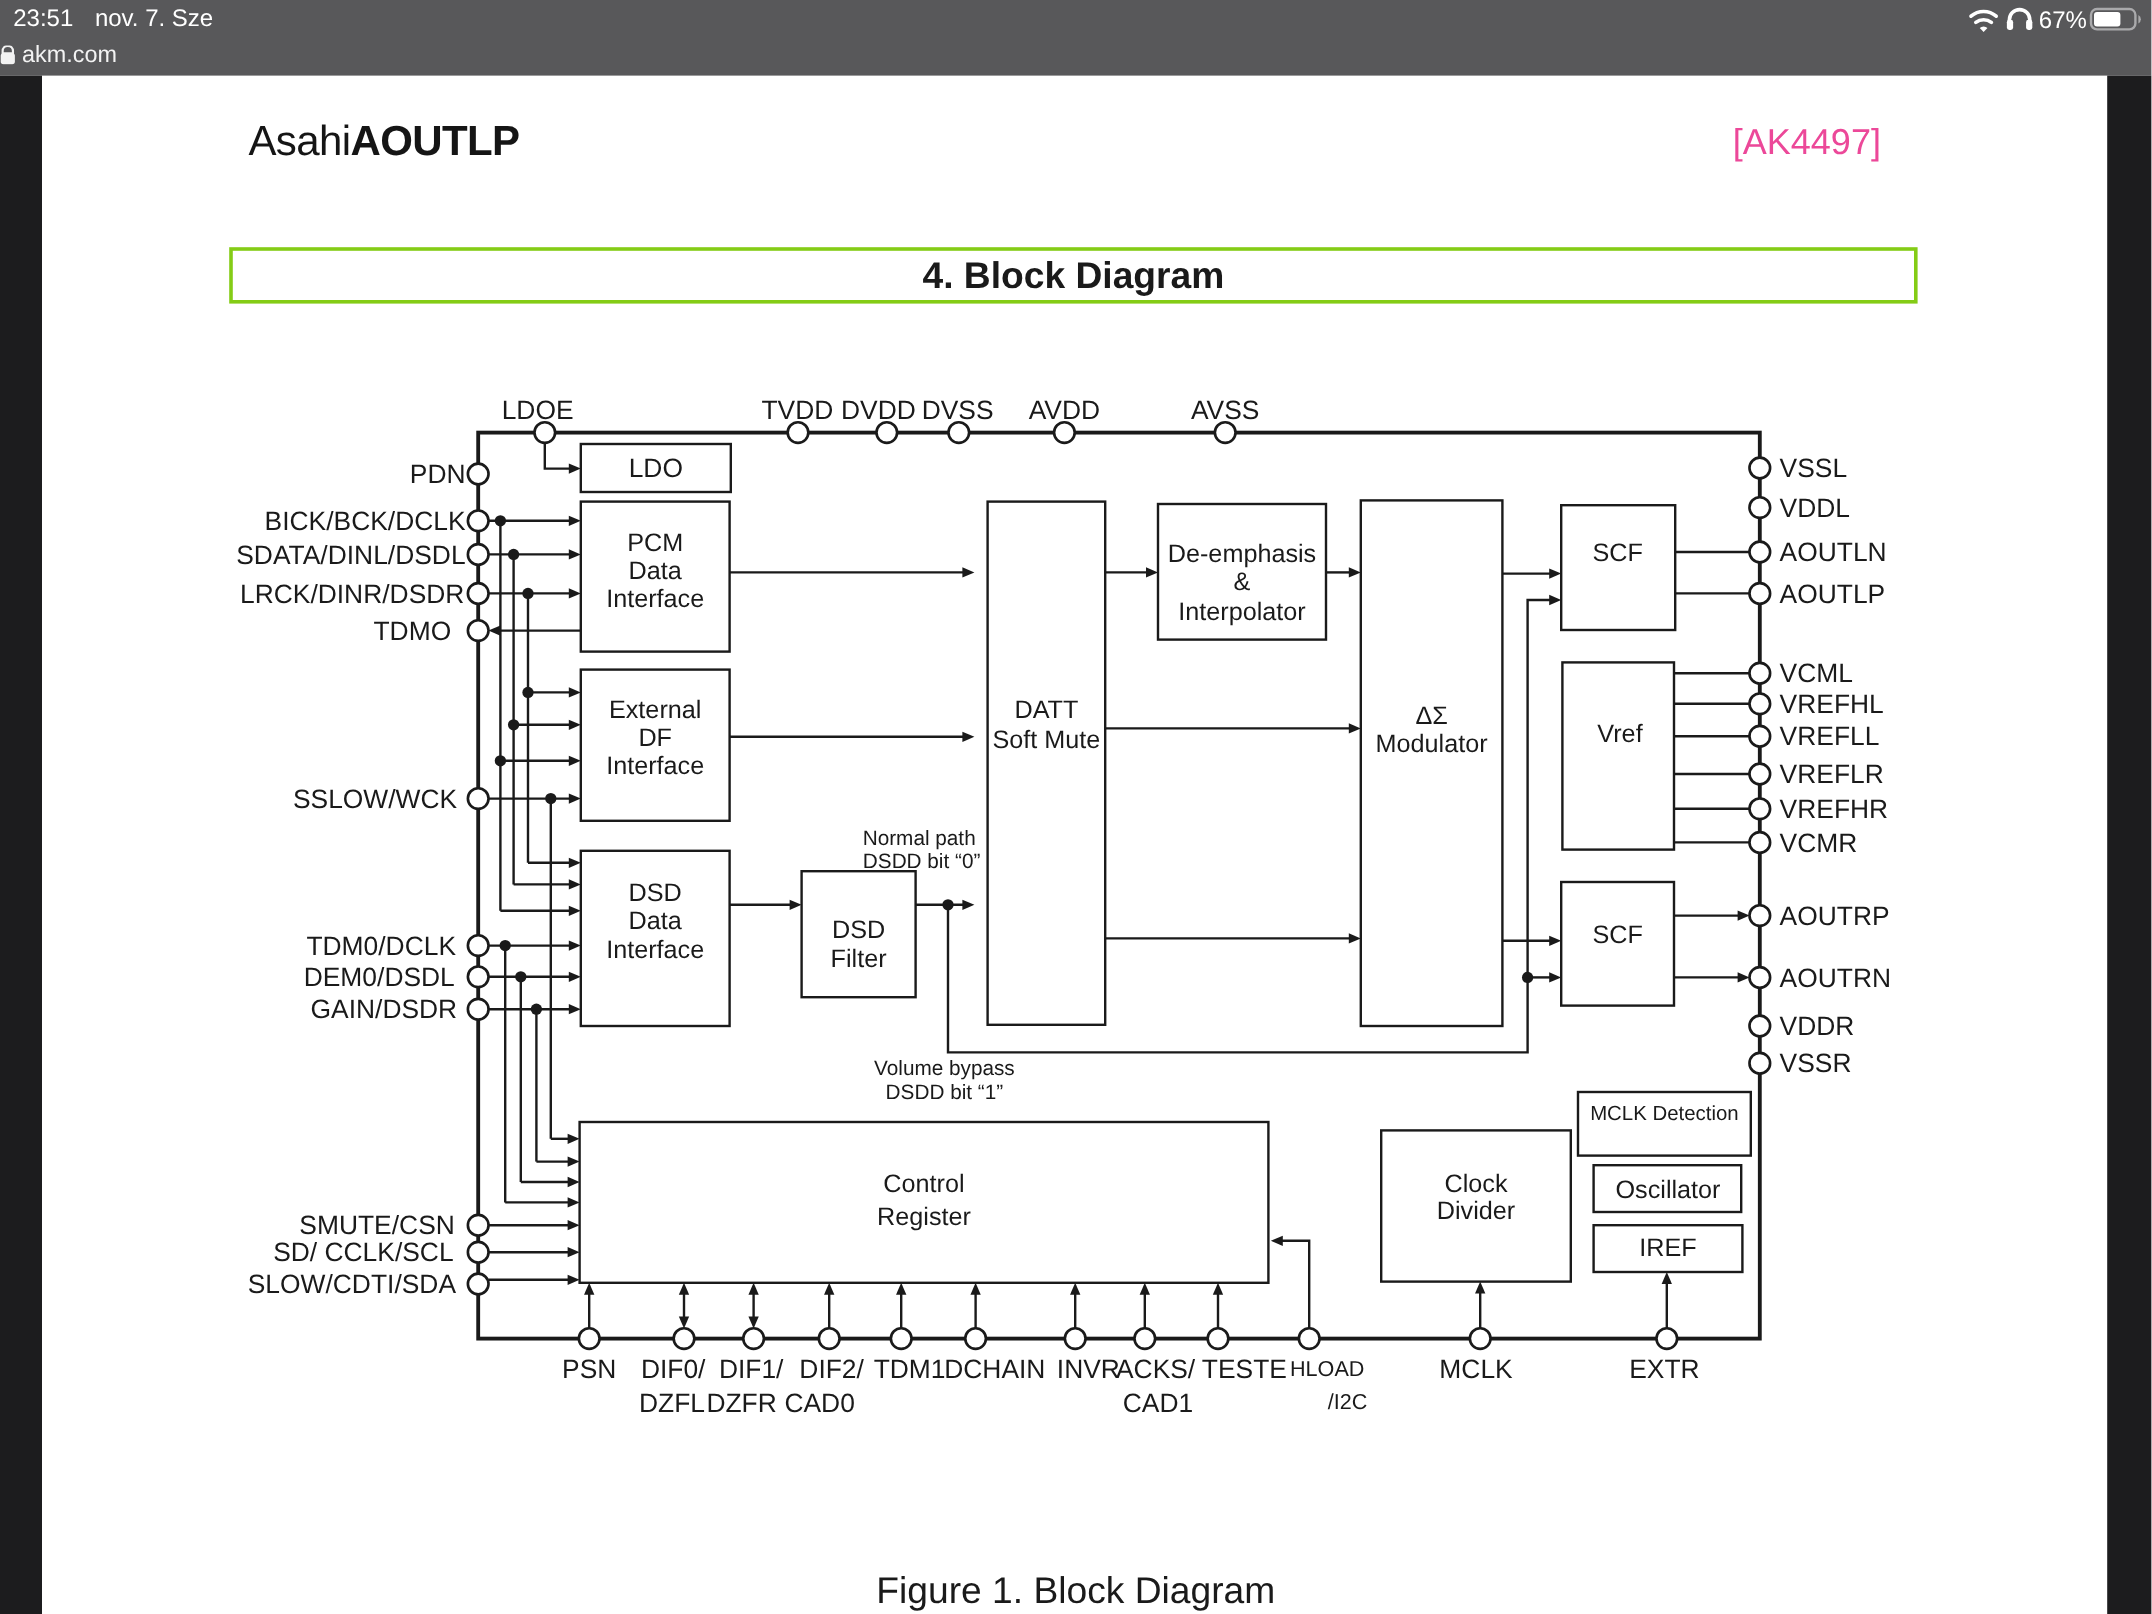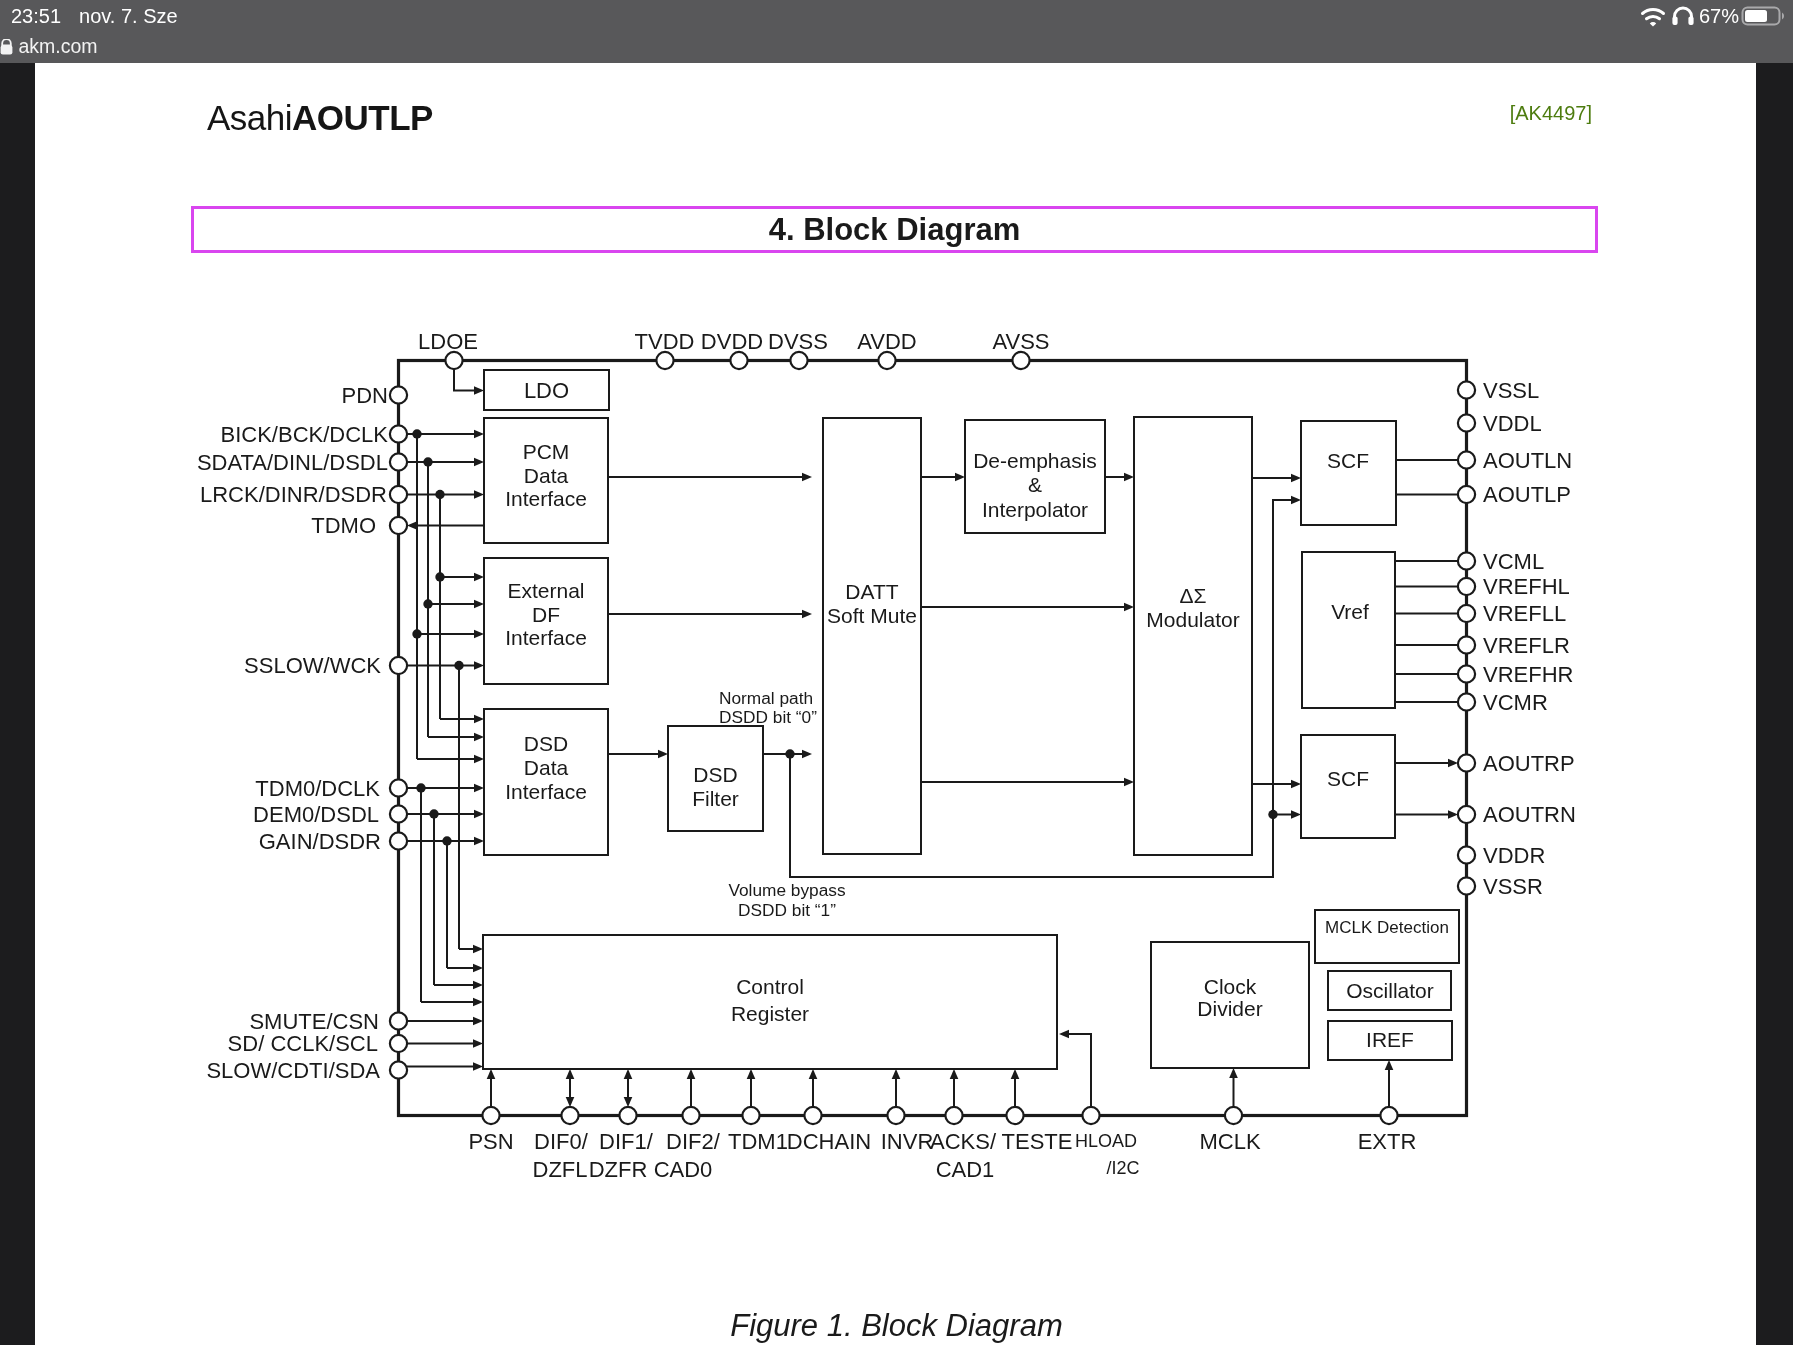--- a/index.html
+++ b/index.html
@@ -44,25 +44,25 @@
     </svg>
   akm.com
 </div>
 
 <div class="abs" style="left:0;top:63px;width:35px;height:1282px;background:#1c1c1e;"></div>
 
 <div class="abs" style="left:1756px;top:63px;width:37px;height:1282px;background:#1c1c1e;"></div>
 
 <div class="abs" style="left:207px;top:98px;font-size:35px;color:#151515;letter-spacing:-0.5px;">Asahi<b>AOUTLP</b></div>
 
-<div class="abs" style="left:1444px;top:102px;width:148px;font-size:20px;color:#4d7c0f;text-align:right;">[AK4497]</div>
-
-<div class="abs" style="left:191px;top:206px;width:1401px;height:41px;border:3px solid #d946ef;text-align:center;line-height:42px;font-size:31px;font-weight:bold;color:#1a1a1a;">4.&nbsp;Block Diagram</div>
-
-<div class="abs" style="left:0;top:1308px;width:1793px;text-align:center;font-size:31px;color:#1a1a1a;font-style:italic;">Figure 1. Block Diagram</div>
+<div class="abs" style="left:1444px;top:102px;width:148px;font-size:30px;color:#ec4899;text-align:left;">[AK4497]</div>
+
+<div class="abs" style="left:191px;top:206px;width:1401px;height:41px;border:3px solid #84cc16;text-align:center;line-height:42px;font-size:31px;font-weight:bold;color:#1a1a1a;">4.&nbsp;Block Diagram</div>
+
+<div class="abs" style="left:0;top:1308px;width:1793px;text-align:center;font-size:31px;color:#1a1a1a;">Figure 1. Block Diagram</div>
 
 <svg id="diag" class="abs" style="left:0;top:0;" width="1793" height="1345" viewBox="0 0 1793 1345">
 
 <rect x="398.5" y="360.5" width="1068" height="755" fill="none" stroke="#1a1a1a" stroke-width="3.2"></rect>
 
 <polyline points="454,369 454,390.5 474.5,390.5" fill="none" stroke="#1a1a1a" stroke-width="2"></polyline>
     <polygon points="484,390.5 474,386.2 474,394.8" fill="#1a1a1a"></polygon>
 
 <line x1="407" y1="434" x2="475" y2="434" stroke="#1a1a1a" stroke-width="2"></line>
     <circle cx="417" cy="434" r="4.7" fill="#1a1a1a"></circle>

